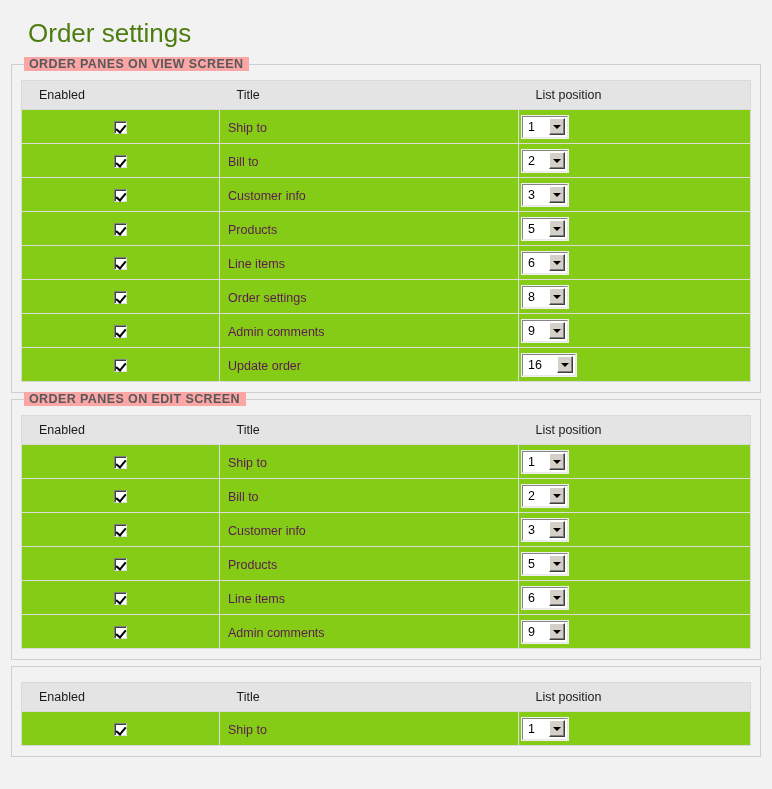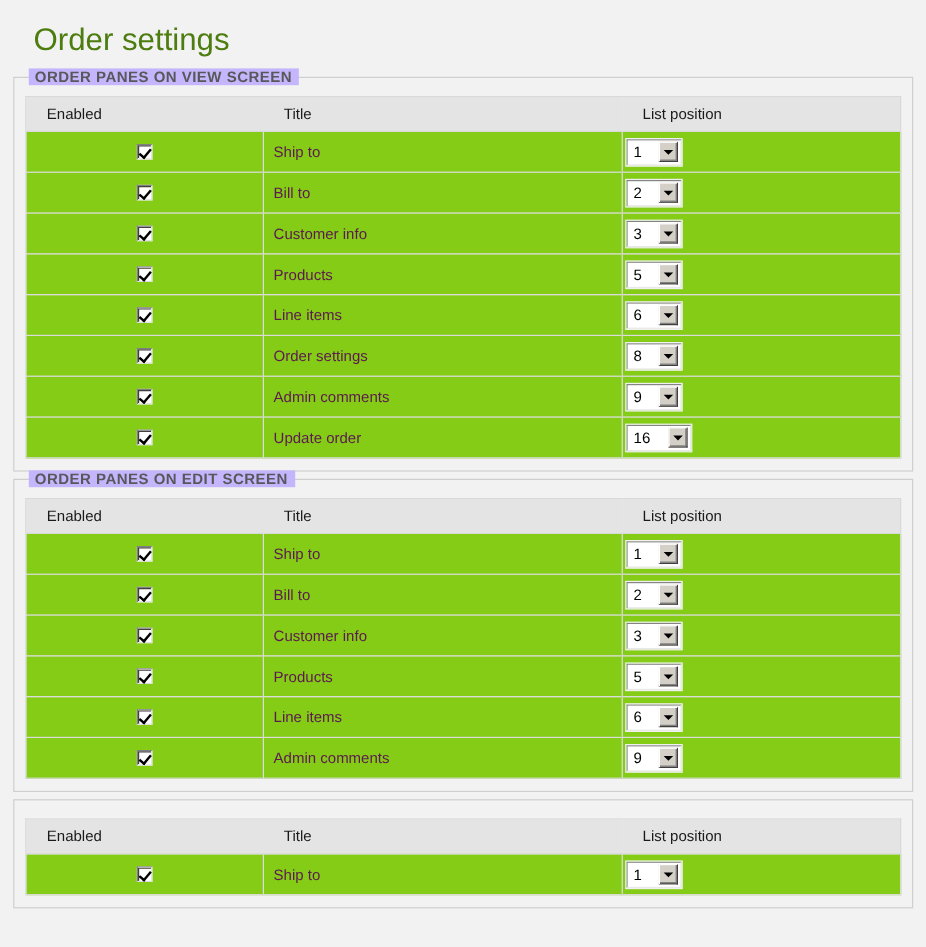--- a/index.html
+++ b/index.html
@@ -27,21 +27,21 @@
     border: 1px solid #cfcfcf;
     background: #f2f2f2;
     padding: 0 9px 10px 9px;
     position: relative;
   }
   .fieldset.first { margin-top: 10px; }
   .legend {
     position: absolute;
     top: -8px;
     left: 12px;
-    background: #c4b5fd;
+    background: #fca5a5;
     padding: 0 6px 0 5px;
     font-size: 12.5px;
     font-weight: bold;
     color: #58585a;
     letter-spacing: 0.4px;
     text-transform: uppercase;
     white-space: nowrap;
   }
 
   table.panes {

